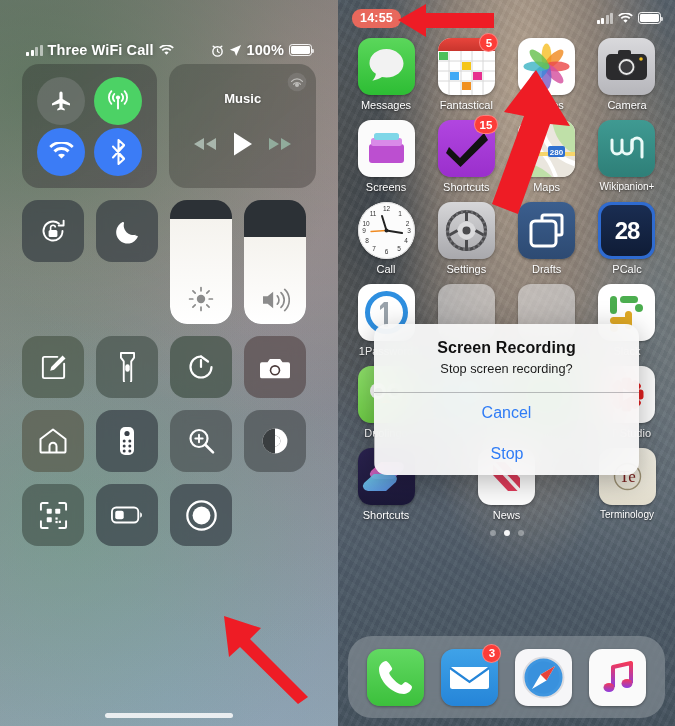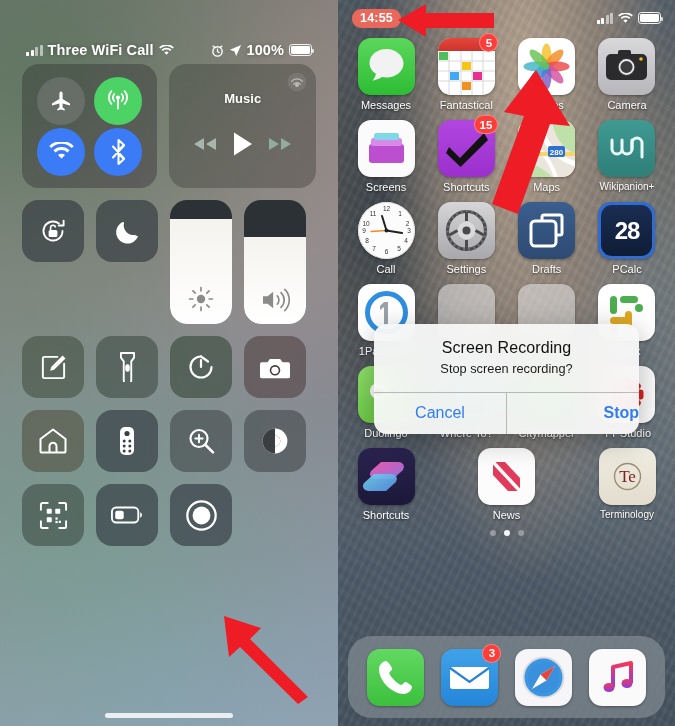--- a/index.html
+++ b/index.html
@@ -141,26 +141,26 @@
   .dock{ position:absolute; z-index:3; left:10px; right:10px; bottom:8px; height:82px;
      border-radius:24px; background:rgba(190,195,200,.34); backdrop-filter:blur(12px);
      display:flex; align-items:center; justify-content:space-around; padding:0 10px; }
   .dock .icon{ width:57px; height:57px; }
   .dock .app{ width:62px; }
   .alert{ position:absolute; z-index:10; left:36px; top:324px; width:265px;
      border-radius:13px; overflow:hidden;
      background:rgba(249,249,249,.94); backdrop-filter:blur(20px) saturate(160%);
      box-shadow:0 6px 28px rgba(0,0,0,.28); }
   .alert-body{ padding:15px 16px 16px 16px; text-align:center; }
-  .alert-title{ font-size:16px; font-weight:400; color:#111; letter-spacing:.1px; }
+  .alert-title{ font-size:16px; font-weight:700; color:#111; letter-spacing:.1px; }
   .alert-msg{ font-size:12.8px; color:#1b1b1b; margin-top:4px; }
-  .alert-btns{ display:flex; border-top:.5px solid rgba(60,60,67,.32); }
+  .alert-btns{ display:flex; border-top:.5px solid rgba(60,60,67,.32);flex-direction:column; }
   .alert-btn{ flex:1; text-align:center; padding:11px 0 12px 0; font-size:16px;
      color:#2f7cf6; }
-  .alert-btn.bold{ font-weight:700;text-align:right; }
+  .alert-btn.bold{ font-weight:400; }
   .alert-btn + .alert-btn{ border-left:.5px solid rgba(60,60,67,.32); }
   .arrow-svg{ display:block; }
 </style>
 </head>
 <body>
 
 <div id="root">
 
   <div id="cc-pane">
     <div id="cc-inner">

